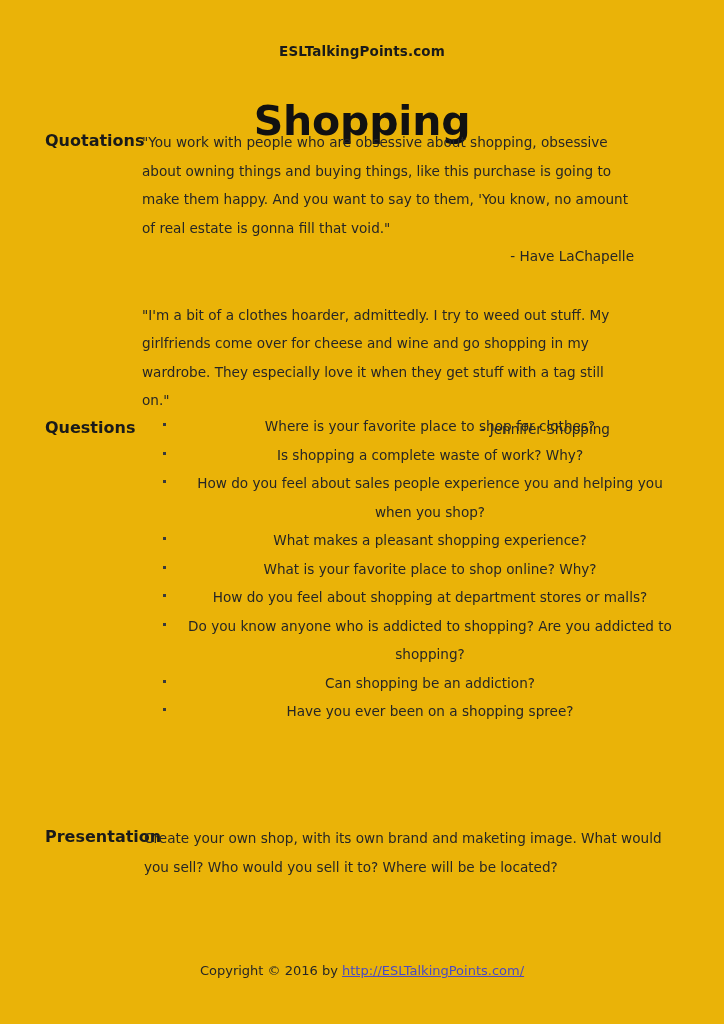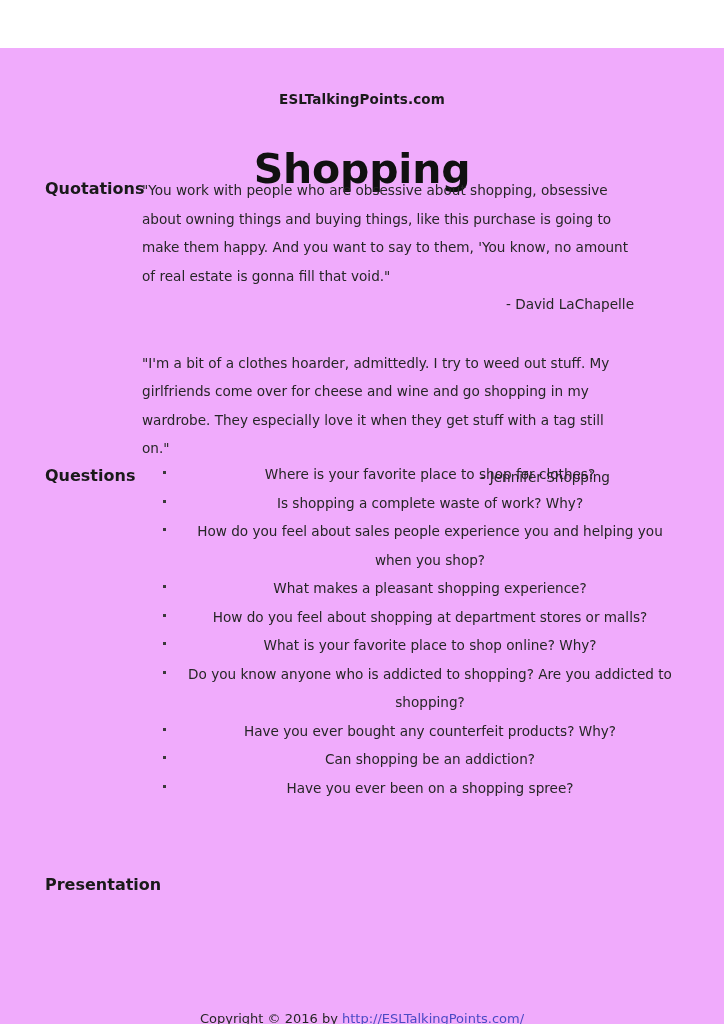--- a/index.html
+++ b/index.html
@@ -13,22 +13,21 @@
     height: 1024px;
     position: relative;
     font-family: "DejaVu Sans", "Liberation Sans", sans-serif;
     color: #1a1a1a;
     overflow: hidden;
   }
 
   .page {
     position: absolute;
     inset: 0;
-    background: #f0abfc;
-    margin-top: 48px;
+    background: #eab308;
   }
 
   
   .site-name {
     position: absolute;
     top: 43px;
     left: 0;
     width: 724px;
     text-align: center;
     font-size: 13.5px;
@@ -147,45 +146,45 @@
 
   <div class="site-name">ESLTalkingPoints.com</div>
 
   <h1 class="doc-title">Shopping</h1>
 
   <div class="section-label" style="top:131px;">Quotations</div>
 
   <div class="quotes-block">
     <div class="quote quote-1">
       <span class="quote-text">"You work with people who are obsessive about shopping, obsessive about owning things and buying things, like this purchase is going to make them happy. And you want to say to them, 'You know, no amount of real estate is gonna fill that void."</span>
-      <span class="quote-attrib">- David LaChapelle</span>
+      <span class="quote-attrib">- Have LaChapelle</span>
     </div>
     <div class="quote-gap"></div>
     <div class="quote quote-2">
       <span class="quote-text">"I'm a bit of a clothes hoarder, admittedly. I try to weed out stuff. My girlfriends come over for cheese and wine and go shopping in my wardrobe. They especially love it when they get stuff with a tag still on."</span>
       <span class="quote-attrib">- Jennifer Shopping</span>
     </div>
   </div>
 
   <div class="section-label" style="top:418px;">Questions</div>
 
   <div class="questions-block" id="questions-list">
       <div class="q-item"><span class="q-bullet"></span><span>Where is your favorite place to shop for clothes?</span></div>
       <div class="q-item"><span class="q-bullet"></span><span>Is shopping a complete waste of work? Why?</span></div>
       <div class="q-item"><span class="q-bullet"></span><span>How do you feel about sales people experience you and helping you when you shop?</span></div>
       <div class="q-item"><span class="q-bullet"></span><span>What makes a pleasant shopping experience?</span></div>
+      <div class="q-item"><span class="q-bullet"></span><span>What is your favorite place to shop online? Why?</span></div>
       <div class="q-item"><span class="q-bullet"></span><span>How do you feel about shopping at department stores or malls?</span></div>
-      <div class="q-item"><span class="q-bullet"></span><span>What is your favorite place to shop online? Why?</span></div>
       <div class="q-item"><span class="q-bullet"></span><span>Do you know anyone who is addicted to shopping? Are you addicted to shopping?</span></div>
-      <div class="q-item"><span class="q-bullet"></span><span>Have you ever bought any counterfeit products? Why?</span></div>
       <div class="q-item"><span class="q-bullet"></span></div>
       <div class="q-item"><span class="q-bullet"></span><span>Can shopping be an addiction?</span></div>
       <div class="q-item"><span class="q-bullet"></span><span>Have you ever been on a shopping spree?</span></div>
     </div>
 
   <div class="section-label" style="top:827px;">Presentation</div>
 
+  <div class="presentation-block">Create your own shop, with its own brand and maketing image. What would you sell? Who would you sell it to? Where will be be located?</div>
 
   <div class="footer">
     <span>Copyright © 2016 by </span><a class="footer-link" href="#">http://ESLTalkingPoints.com/</a>
   </div>
 
 </div>
 
 </body></html>

